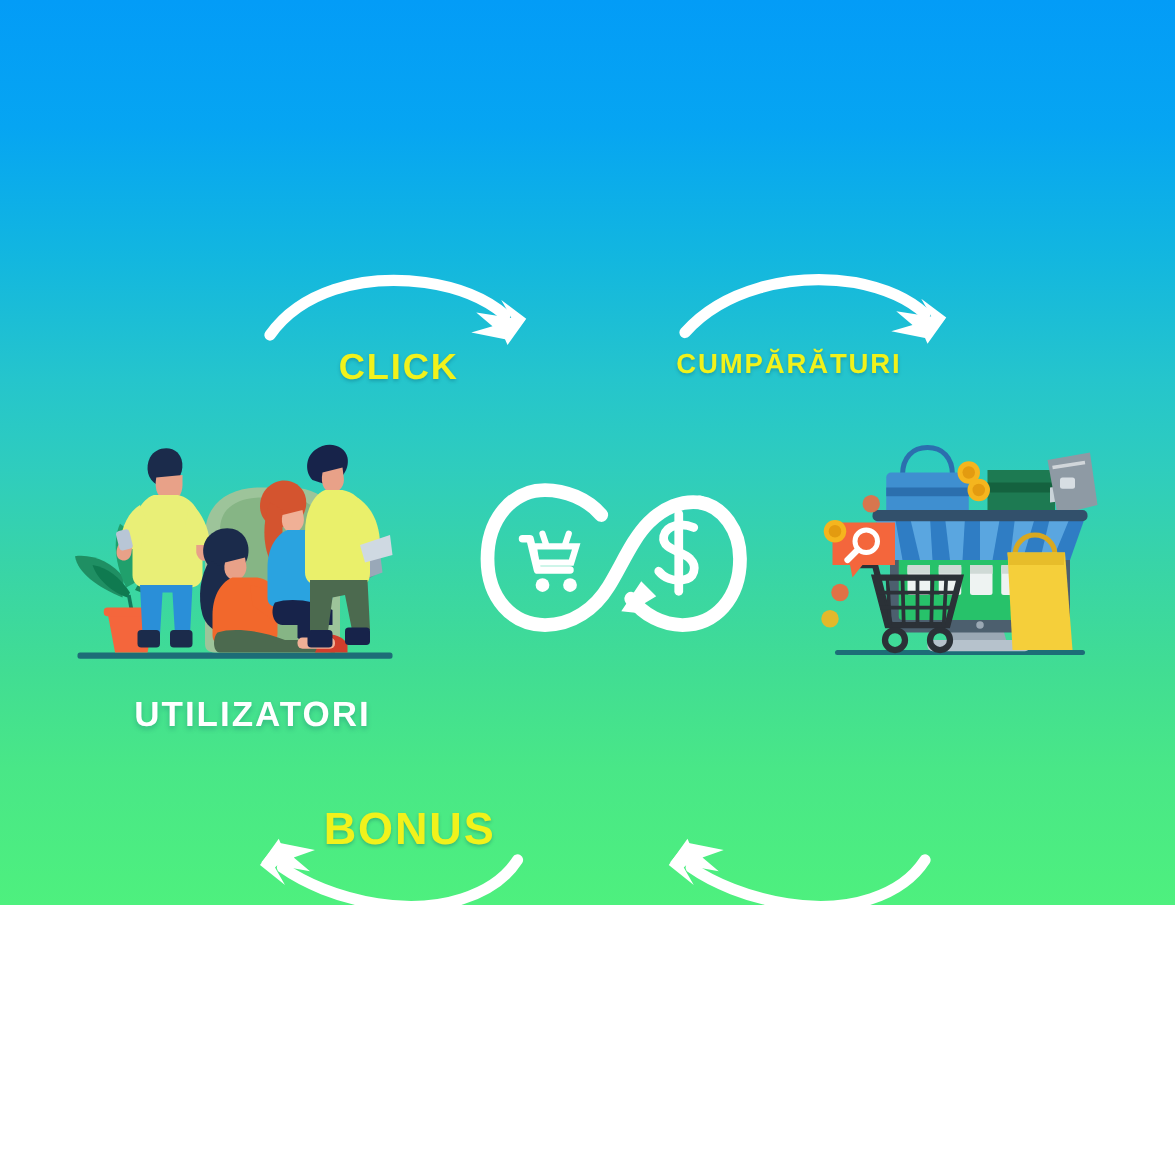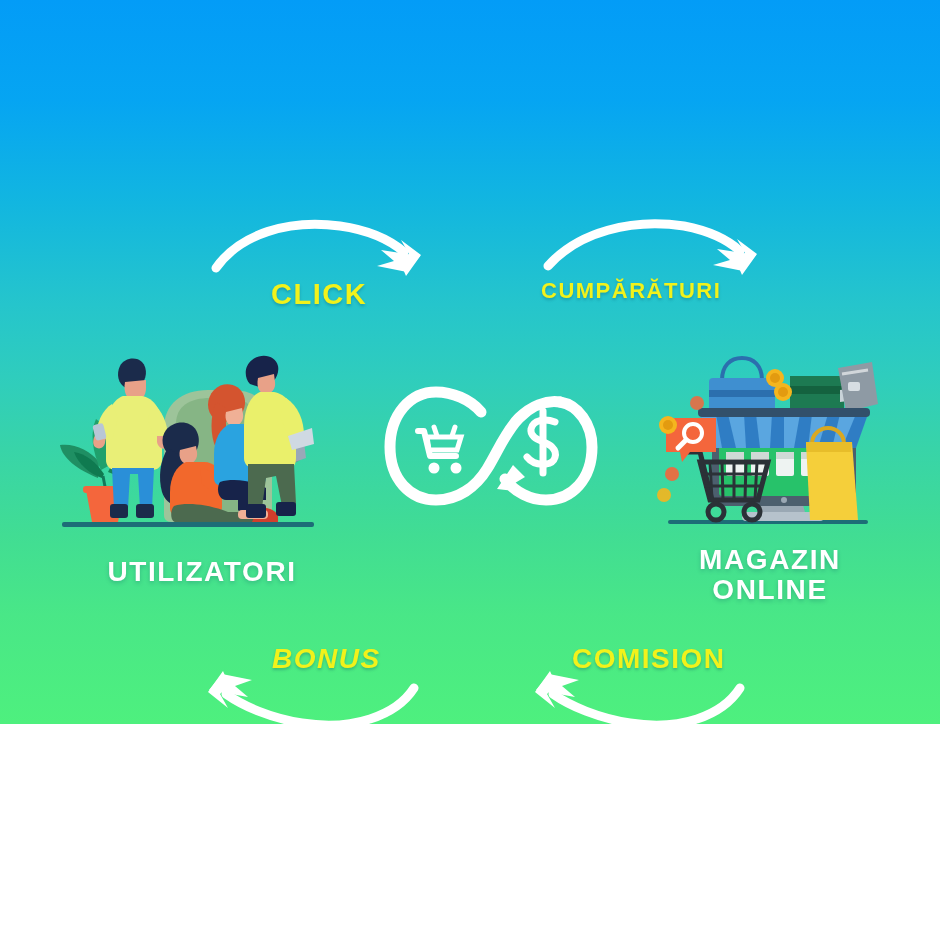--- a/index.html
+++ b/index.html
@@ -27,21 +27,21 @@
     position:absolute;
     color:#f1f21b;
     font-weight:bold;
     letter-spacing:1.5px;
     text-shadow:0 2px 3px rgba(0,60,90,.28);
     white-space:nowrap;
     line-height:1;
   }
   #label-click      {left:271px;top:280px;font-size:29px;}
   #label-cumparaturi{left:541px;top:280px;font-size:22px;}
-  #label-bonus      {left:272px;top:645px;font-size:28px;font-style:italic;}
+  #label-bonus      {left:259px;top:645px;font-size:36px;}
   #label-comision   {left:572px;top:645px;font-size:28px;}
 
   
   .node-caption{
     position:absolute;
     color:#ffffff;
     font-weight:bold;
     letter-spacing:1.6px;
     text-align:center;
     text-shadow:0 2px 4px rgba(0,70,90,.25);
@@ -299,24 +299,19 @@
         <circle cx="672" cy="474" r="7" fill="#f4663c" opacity=".9"></circle>
         <circle cx="664" cy="495" r="7" fill="#f5b51e" opacity=".9"></circle>
       </g>
     </svg>
   </div>
 
   <div class="arrow-label" id="label-click">CLICK</div>
 
   <div class="arrow-label" id="label-cumparaturi">CUMPĂRĂTURI</div>
 
-  <div class="arrow-label" id="label-comision">COMISION</div>
 
   <div class="arrow-label" id="label-bonus">BONUS</div>
 
   <div class="node-caption" id="caption-users">UTILIZATORI</div>
 
-  <div class="node-caption" id="caption-shop">
-    <div>MAGAZIN</div>
-    <div>ONLINE</div>
-  </div>
 
 </div>
 
 </body></html>

